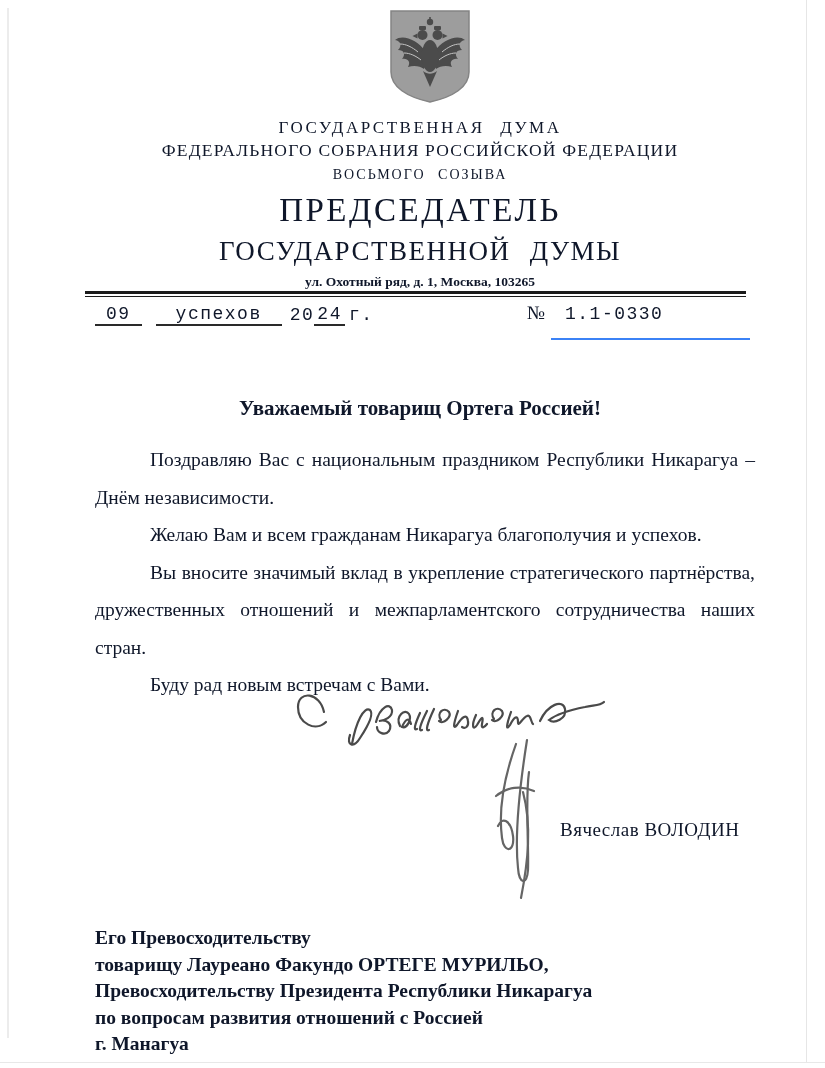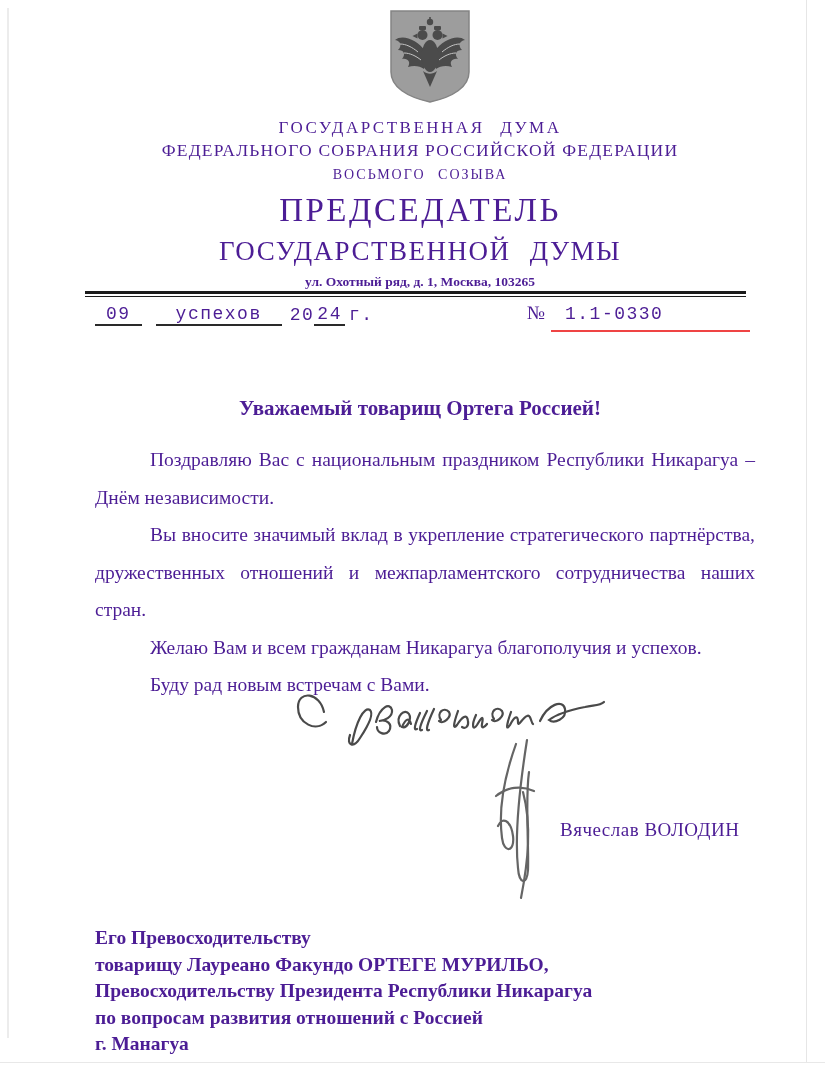--- a/index.html
+++ b/index.html
@@ -2,21 +2,21 @@
 <html><head>
 <meta charset="utf-8">
 <style>
   html,body { margin:0; padding:0; background:#f2f2f2; }
   .page {
     position:relative;
     width:825px; height:1068px;
     margin:0 auto;
     background:#ffffff;
     font-family:"Liberation Serif", serif;
-    color:#4c1d95;
+    color:#0f172a;
     overflow:hidden;
   }
   
   .scan-left   { position:absolute; left:7px;  top:8px;  width:2px; height:1030px; background:#ececec; }
   .scan-right  { position:absolute; left:806px; top:0;   width:1px; height:1062px; background:#e6e6e6; }
   .scan-bottom { position:absolute; left:0; top:1062px;  width:825px; height:1px; background:#e8e8e8; }
 
   .emblem { position:absolute; left:386px; top:8px; width:88px; height:97px; }
 
   .head { position:absolute; left:90px; top:118px; width:660px; text-align:center; }
@@ -39,22 +39,22 @@
               font-family:"Liberation Mono", monospace; font-size:18px; letter-spacing:1.5px; }
   .dl-left  { display:flex; align-items:center; }
   .u { border-bottom:2px solid #2a2a2a; padding-bottom:2px; }
   .dl-day   { padding:0 11px; }
   .dl-month { padding:0 20px; margin-left:14px; }
   .dl-y20   { margin-left:8px; }
   .dl-y24   { padding:0 3px; }
   .dl-glabel{ margin-left:4px; }
   .dl-right { display:flex; align-items:baseline; }
   .dl-no    { font-family:"Liberation Serif", serif; font-size:19px; letter-spacing:0; margin-right:6px; }
-  .dl-num   { display:inline-block; width:185px; padding-left:14px; padding-bottom:6px;
-              border-bottom:2px solid #ef4444; }
+  .dl-num   { display:inline-block; width:185px; padding-left:14px; padding-bottom:14px;
+              border-bottom:2px solid #3b82f6; }
 
   .salutation { position:absolute; left:90px; top:396px; width:660px; text-align:center;
                 font-size:21px; font-weight:bold; }
 
   .bodytext { position:absolute; left:95px; top:441px; width:660px;
               font-size:19.5px; line-height:37.5px; text-align:justify; }
   .bodytext p { margin:0; text-indent:55px; }
 
   .closing-svg   { position:absolute; left:288px; top:680px; }
   .signature-svg { position:absolute; left:482px; top:736px; }
@@ -120,22 +120,22 @@
     <div class="dl-right">
       <span class="dl-no">№</span>
       <span class="dl-num">1.1-0330</span>
     </div>
   </div>
 
   <div class="salutation">Уважаемый товарищ Ортега Россией!</div>
 
   <div class="bodytext">
     <p>Поздравляю Вас с национальным праздником Республики Никарагуа – Днём независимости.</p>
+    <p>Желаю Вам и всем гражданам Никарагуа благополучия и успехов.</p>
     <p>Вы вносите значимый вклад в укрепление стратегического партнёрства, дружественных отношений и межпарламентского сотрудничества наших стран.</p>
-    <p>Желаю Вам и всем гражданам Никарагуа благополучия и успехов.</p>
     <p>Буду рад новым встречам с Вами.</p>
   </div>
 
   <svg class="closing-svg" width="324" height="72" viewBox="0 0 324 72">
     <g fill="none" stroke="#4a4a4a" stroke-width="2.2" stroke-linecap="round">
       <path d="M36,32 C32,12 10,10 10,27 C10,44 28,52 38,42"></path>
       <path d="M64,64 C68,42 76,26 82,30 C86,34 80,46 72,58 C66,68 58,66 62,55"></path>
       <path d="M88,42 C92,27 102,22 104,30 C105,37 96,41 91,41 C99,39 105,44 101,51 C97,56 89,53 89,47"></path>
       <path d="M112,46 C107,36 117,28 121,34 C124,39 119,49 114,47 C117,40 121,36 123,44"></path>
       <path d="M132,33 C127,44 125,51 129,49 M139,31 C132,45 130,52 134,50 M146,29 C139,44 137,52 141,50"></path>

